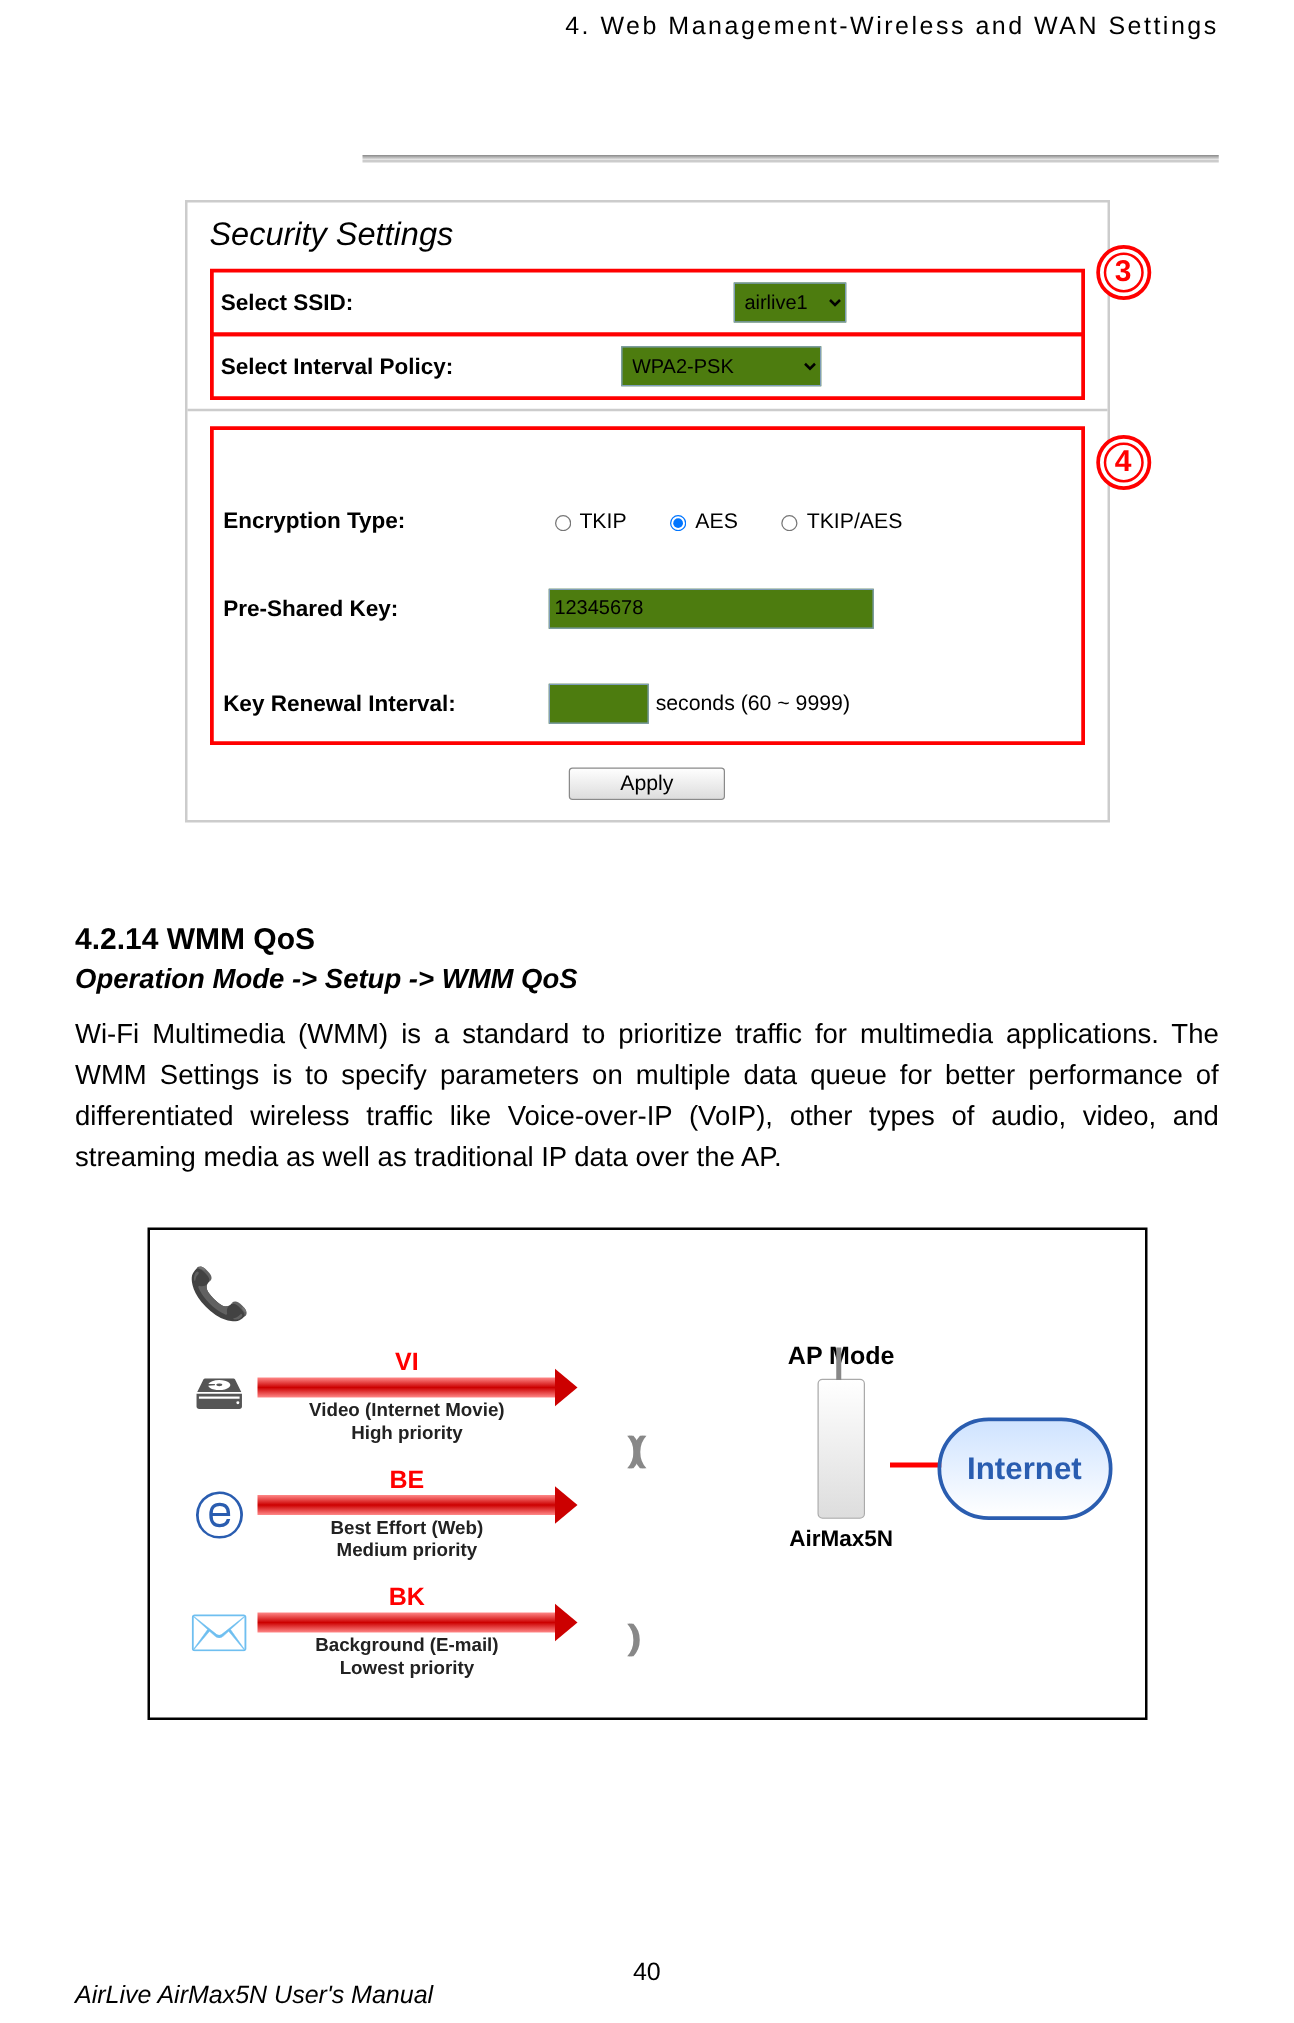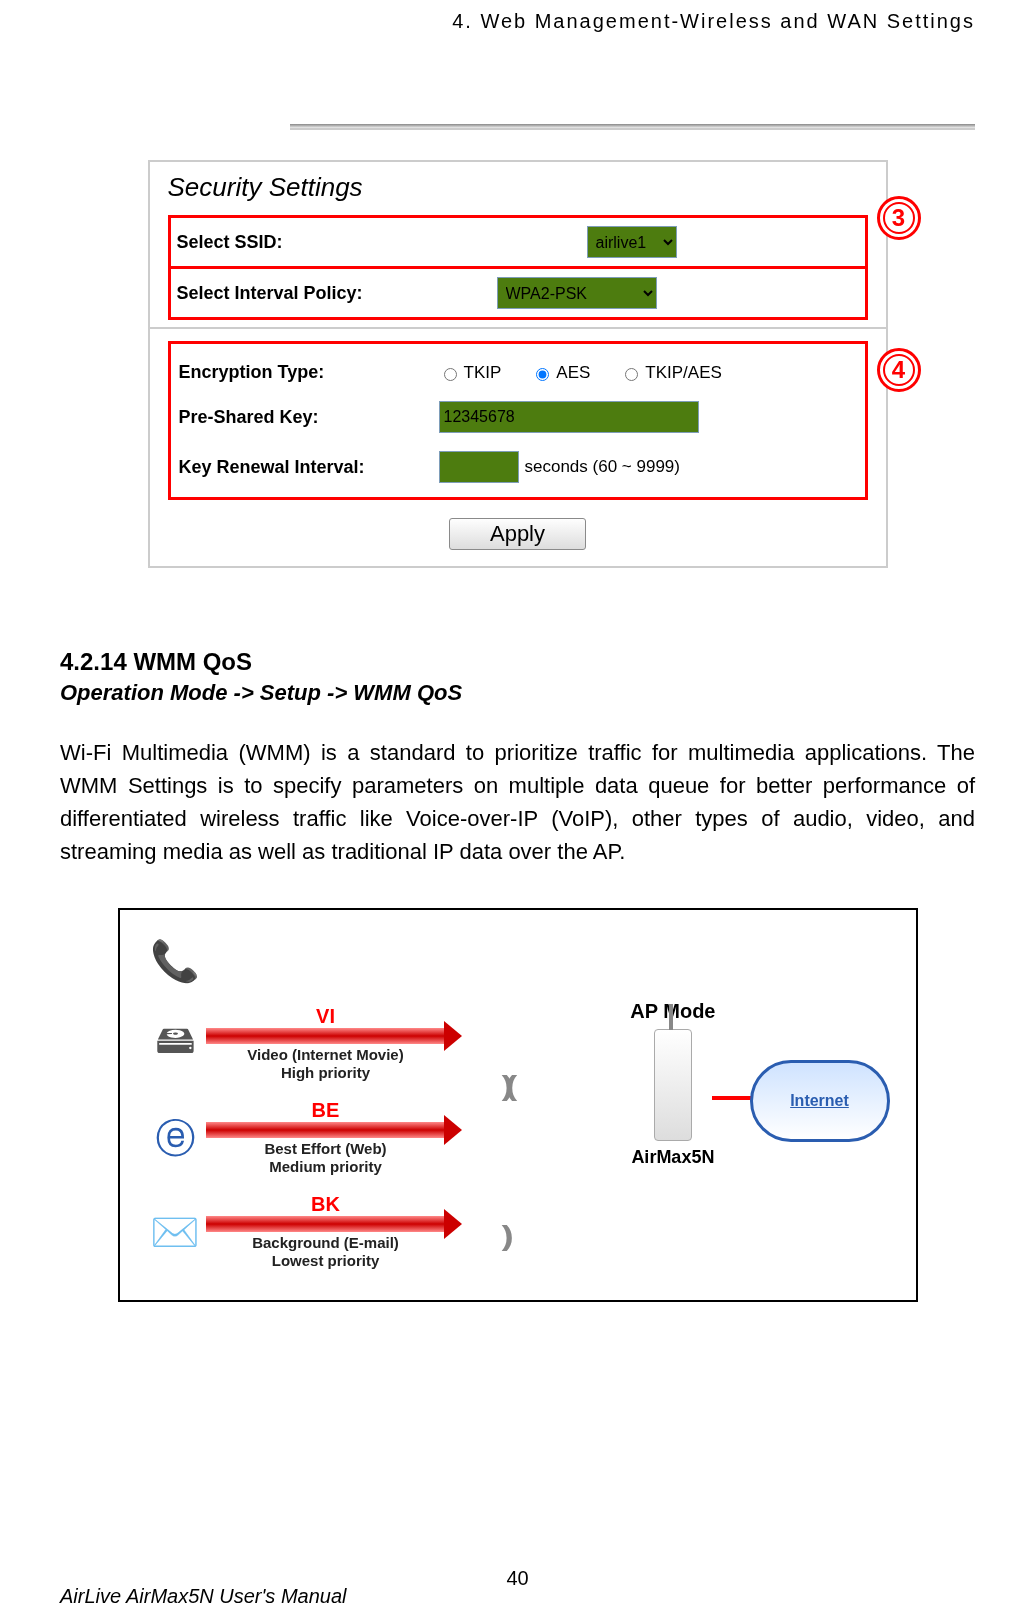--- a/index.html
+++ b/index.html
@@ -80,29 +80,29 @@
     font-size: 16px;
     padding: 2px 4px;
     border: 1px solid #7e9db9;
     background: #4d7c0f;
     height: 32px;
     box-sizing: border-box;
   }
   .ssid-select { width: 90px; }
   .policy-select { width: 160px; }
   .hr-thin { border: none; border-top: 2px solid #ccc; margin: 10px -18px 12px -18px; }
-  .enc-row { display:flex; align-items:center; margin-bottom: 18px; }
+  .enc-row { display:flex; align-items:center; margin-bottom: 18px; margin-top: 44px; }
   .radio-set { display:flex; gap: 30px; align-items:center; }
   .radio-set label { font-size: 17px; display:flex; align-items:center; gap:4px; }
   .psk-input { width: 260px; }
   .kri-input { width: 80px; }
   .kri-suffix { font-size: 17px; margin-left: 6px; }
   .apply-wrap { text-align:center; margin-top: 18px; }
   .apply-btn {
-    font-size: 22px;
+    font-size: 17px;
     padding: 2px 40px;
     border: 1px solid #8a8a8a;
     background: linear-gradient(to bottom,#fefefe,#ddd);
     border-radius: 3px;
   }
   .annot {
     position: absolute;
     width: 38px; height: 38px;
     border: 3px solid #f00;
     border-radius: 50%;
@@ -115,21 +115,21 @@
   }
   .annot-inner {
     width: 28px; height:28px;
     border: 2px solid #f00;
     border-radius:50%;
     display:flex;align-items:center;justify-content:center;
   }
 
   
   .sec-heading { font-size: 24px; font-weight: bold; margin: 80px 0 4px 0; }
-  .sec-breadcrumb { font-size: 22px; font-weight: bold; font-style: italic; margin-bottom: 30px; }
+  .sec-breadcrumb { font-size: 22px; font-weight: bold; font-style: italic; margin-bottom: 14px; }
   .body-para { font-size: 22px; line-height: 1.5; text-align: justify; margin: 0 0 40px 0; }
 
   
   .diagram {
     width: 800px;
     margin: 0 auto;
     border: 2px solid #000;
     padding: 24px 26px 30px 26px;
     position: relative;
     box-sizing: border-box;
@@ -183,21 +183,21 @@
     right: 26px;
     top: 150px;
     text-align:center;
   }
   .cloud {
     width: 134px; height: 76px;
     border: 3px solid #2a5db0;
     border-radius: 50px;
     background: linear-gradient(to bottom,#cfe3ff,#fff);
     display:flex; align-items:center; justify-content:center;
-    color:#2a5db0; font-weight:bold; font-size:16px;text-decoration:underline;
+    color:#2a5db0; font-weight:bold; font-size:25px;
   }
   .red-line {
     position:absolute;
     right: 158px; top: 186px;
     width: 46px; height: 4px; background:#f00;
   }
   .wifi-pair {
     position:absolute;
     left: 382px;
     font-size: 28px; color:#888;

